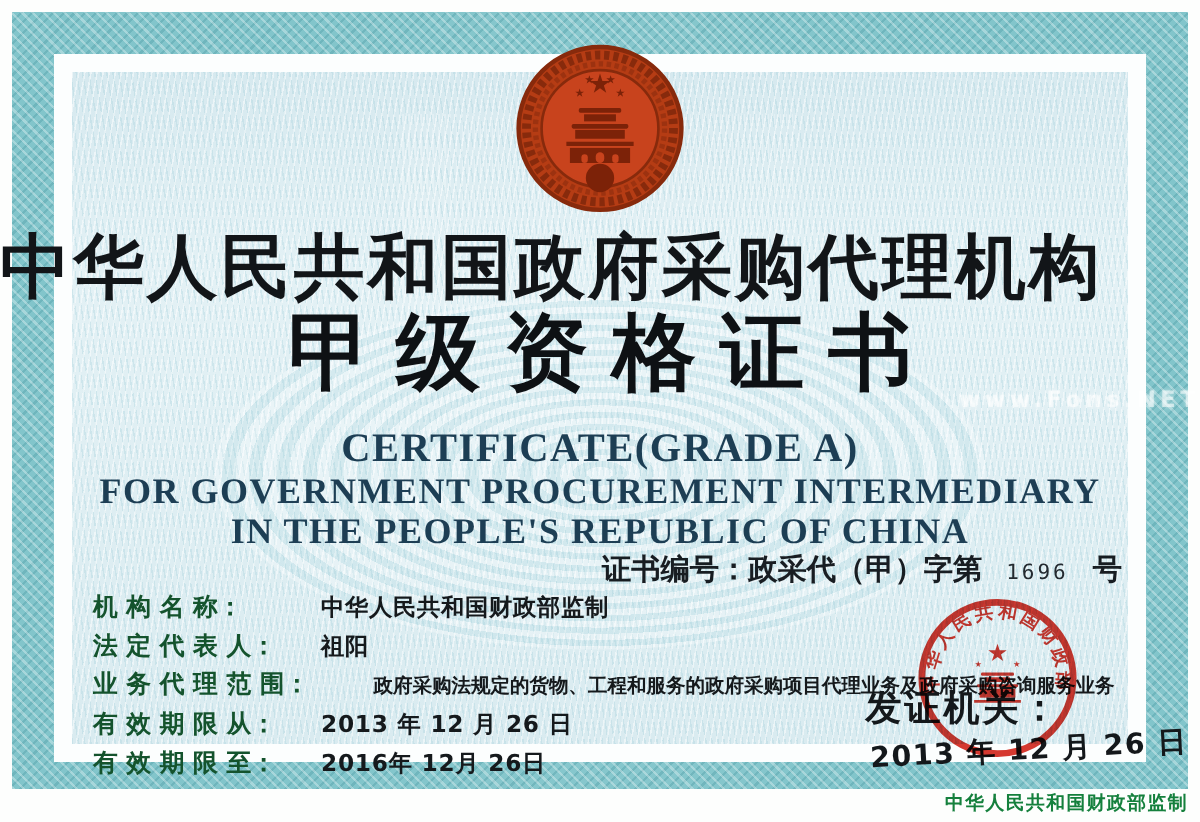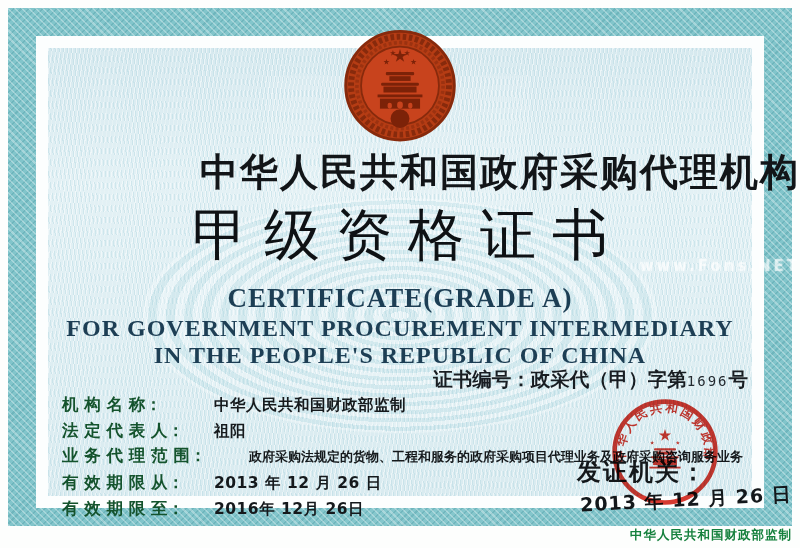--- a/index.html
+++ b/index.html
@@ -45,42 +45,42 @@
     opacity:.55; filter:blur(.4px);
   }
   .rays{
     position:absolute;left:220px;right:220px;top:28px;height:130px;
     background:repeating-linear-gradient(90deg, rgba(255,255,255,.55) 0 1px, transparent 1px 4px);
     opacity:.5;
   }
   
   .emblem{position:absolute;left:341px;top:28px;width:118px;height:120px;}
   .title-cn{
-    position:absolute;left:0;right:0;top:147px;text-align:right;
+    position:absolute;left:0;right:0;top:147px;text-align:left;
     font-family:"Liberation Serif","DejaVu Serif",serif;
-    font-size:38px;font-weight:bold;color:#121518;letter-spacing:2px;white-space:nowrap;
+    font-size:47px;font-weight:bold;color:#121518;letter-spacing:2px;white-space:nowrap;
   }
   .subtitle-cn{
     position:absolute;left:0;right:0;top:198px;text-align:center;
     font-family:"Liberation Serif","DejaVu Serif",serif;
-    font-size:56px;font-weight:normal;color:#0e1114;letter-spacing:16px;white-space:nowrap;
+    font-size:56px;font-weight:bold;color:#0e1114;letter-spacing:16px;white-space:nowrap;
     text-indent:16px;
   }
   .watermark{
     position:absolute;left:0;right:0;top:257px;text-align:right;z-index:5;
     font-size:15px;font-weight:bold;letter-spacing:3px;color:rgba(255,255,255,.55);
     text-shadow:0 0 3px rgba(255,255,255,.5);
   }
   .en{position:absolute;left:0;right:0;text-align:center;
     font-family:"Liberation Serif","DejaVu Serif",serif;color:#1d3e54;font-weight:600;}
   .en1{top:283px;font-size:27px;letter-spacing:1px;}
   .en2{top:315px;font-size:24px;letter-spacing:1px;}
   .en3{top:342px;font-size:24px;letter-spacing:1px;}
   .cert-no{
-    position:absolute;right:52px;top:366px;display:flex;align-items:baseline;gap:0;
+    position:absolute;right:52px;top:366px;display:flex;align-items:baseline;gap:16px;
     font-size:19.5px;font-weight:bold;color:#181d22;white-space:nowrap;
   }
   .cert-no .num{font-family:"DejaVu Sans Mono","Liberation Mono",monospace;
     font-size:14px;letter-spacing:2px;font-weight:normal;color:#232a30;}
   .fields{position:absolute;left:62px;top:394px;width:700px;}
   .field-row{display:flex;align-items:baseline;margin-bottom:3.5px;white-space:nowrap;}
   .field-label{flex:0 0 152px;font-size:16.5px;font-weight:bold;color:#14532d;}
   .field-value{font-size:15.5px;font-weight:bold;color:#15191c;letter-spacing:.5px;}
   .field-row.scope .field-value{font-size:13px;letter-spacing:0;}
   .field-row.scope{margin-bottom:5px;gap:35px;}

